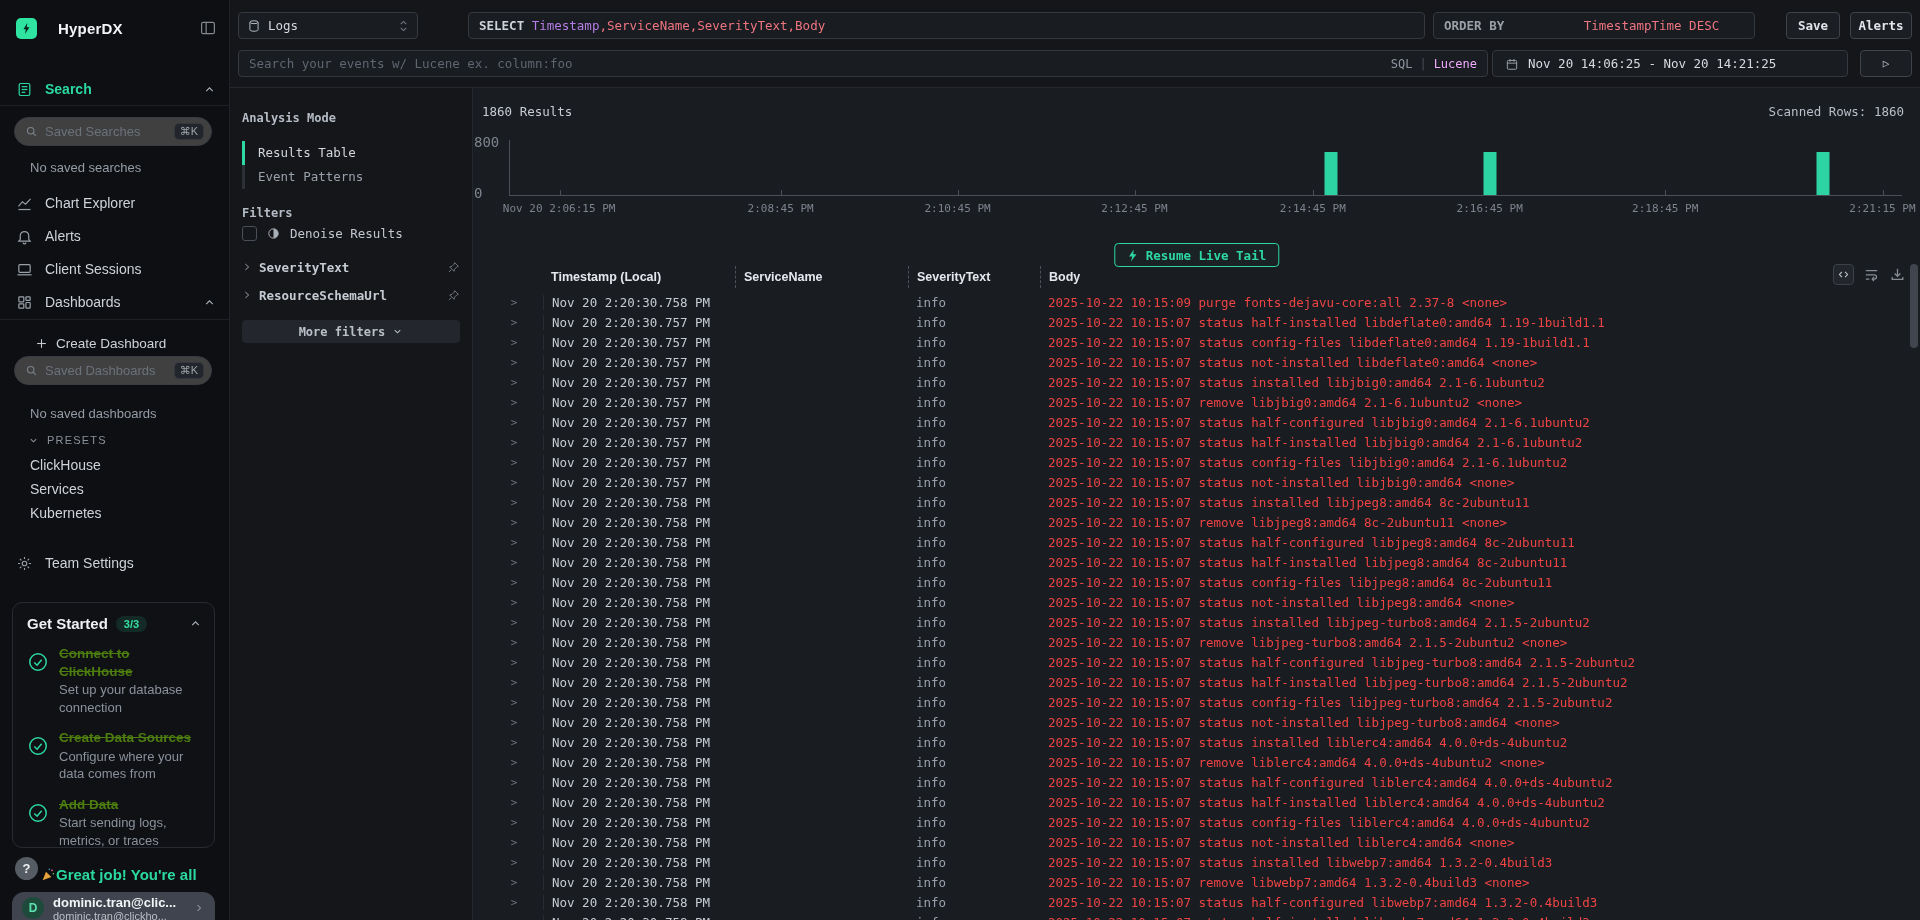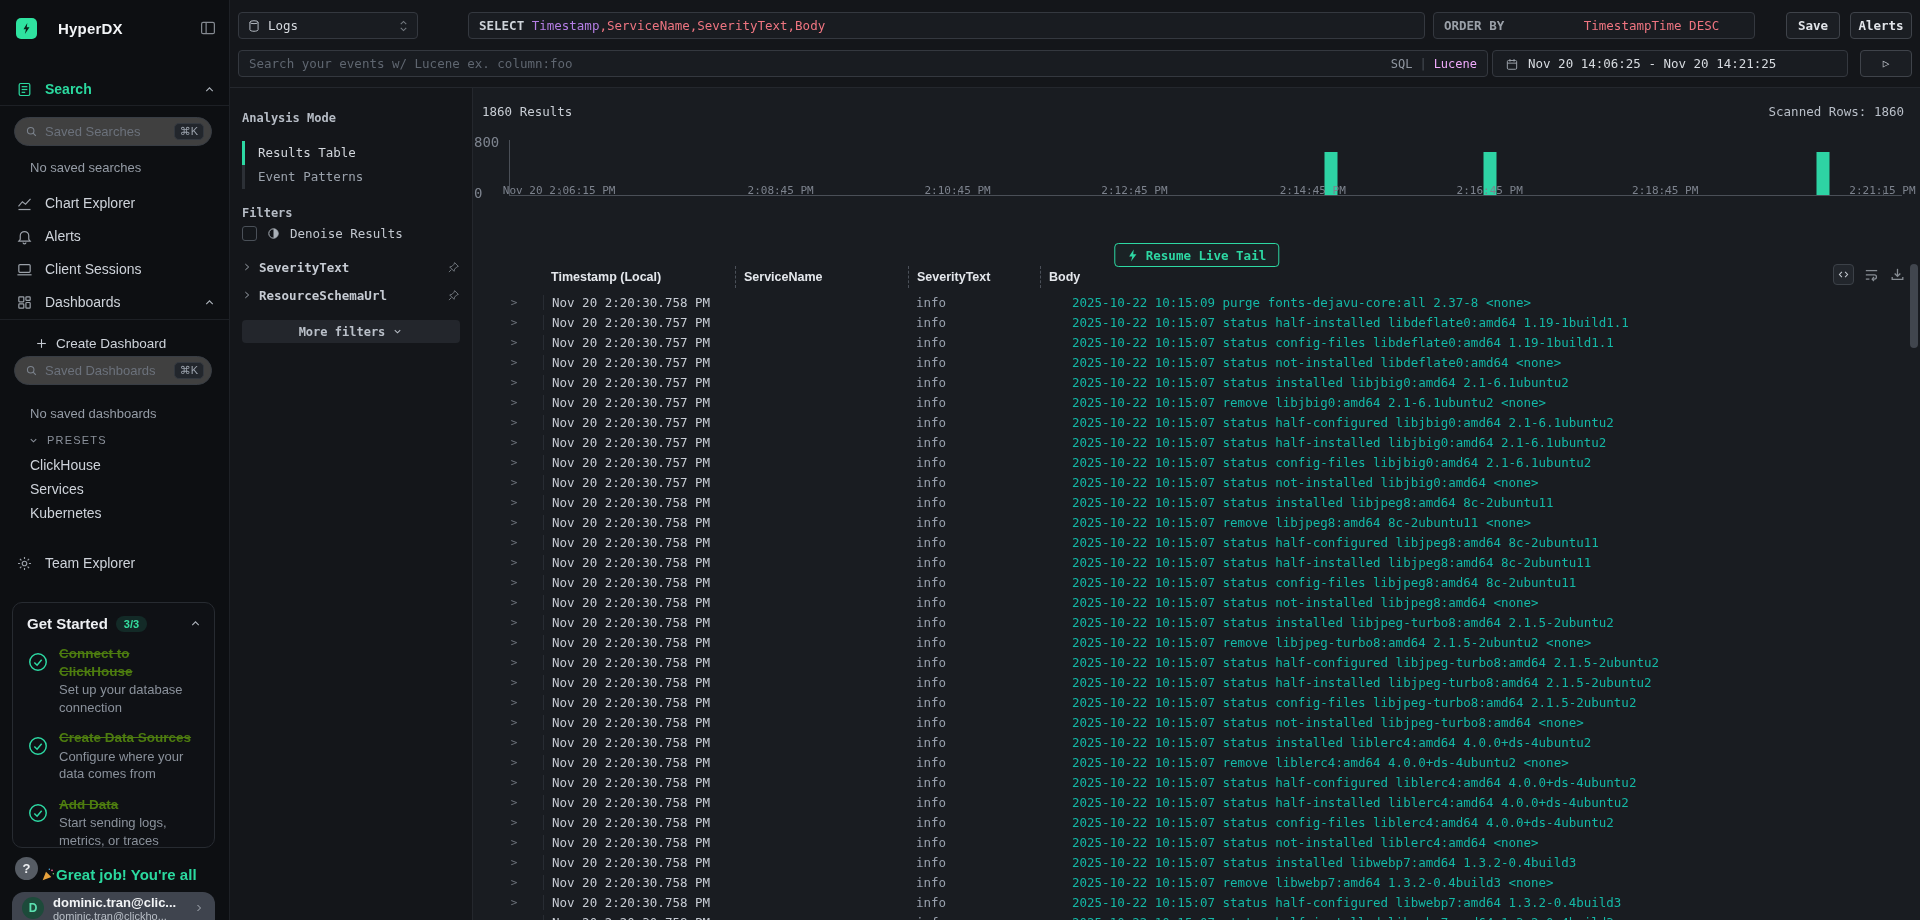--- a/index.html
+++ b/index.html
@@ -84,38 +84,38 @@
   .more-btn { position:absolute; left:12px; top:232px; width:218px; height:23px; background:#23262c; border-radius:4px; display:flex; align-items:center; justify-content:center; gap:7px; font-size:12px; font-weight:bold; color:#bac0c9; cursor:pointer; }
 
   
   #main { position:absolute; left:472px; top:88px; right:0; bottom:0; background:#191c21; border-left:1px solid #24272d; }
   .res-count { position:absolute; left:9px; top:16px; font-size:12.5px; color:#c8cdd4; }
   .res-scanned { position:absolute; right:16px; top:16px; font-size:12.5px; color:#b9bfc8; }
   #plot { position:absolute; left:36px; right:18px; top:52px; height:56px; border-left:1px solid #4a4f57; border-bottom:1px solid #4a4f57; }
   .ylab { position:absolute; width:30px; text-align:left; left:-36px; font-size:14px; color:#7d838e; }
   .bar { position:absolute; bottom:0; width:13px; transform:translateX(-50%); background:#2ed3a4; cursor:pointer; }
   .xtick { position:absolute; top:calc(100% - 5px); width:1px; height:5px; background:#4a4f57; }
-  #x-axis { position:absolute; left:36px; right:18px; top:96px; height:14px; }
+  #x-axis { position:absolute; left:36px; right:18px; top:114px; height:14px; }
   #x-axis span { position:absolute; transform:translateX(-50%); font-size:11px; color:#7d838e; white-space:nowrap; }
   .live-btn { position:absolute; top:155px; left:50%; transform:translateX(-50%); height:24px; border:1px solid #2dd8a3; border-radius:4px; color:#2dd8a3; font-size:12.5px; font-weight:bold; display:flex; align-items:center; gap:8px; padding:0 12px; background:rgba(45,216,163,.04); cursor:pointer; }
   .tbl-toolbar { position:absolute; top:176px; right:14px; display:flex; align-items:center; gap:9px; }
   .tool-box { width:21px; height:21px; border:1px solid #3c4148; border-radius:4px; background:#22262c; display:flex; align-items:center; justify-content:center; cursor:pointer; }
   .tool-plain { cursor:pointer; opacity:.85; display:flex; }
   .scroll-thumb { position:absolute; right:2px; top:176px; width:8px; height:84px; border-radius:4px; background:#41464e; }
   .lgrid { display:grid; grid-template-columns:26px 176px 157px 116px 1fr;gap:16px; }
   #tbl-head { position:absolute; left:0; right:40px; top:178px; height:22px; padding-left:28px; font-size:12.5px; font-weight:bold; color:#e4e7ec; }
   #tbl-head > div { display:flex; align-items:center; padding-left:8px; }
   .hsep { border-left:1px dashed #4b5059; }
   #log-rows { position:absolute; left:0; right:0; top:204px; bottom:0; overflow:hidden; }
   .log-row { height:20px; padding-left:28px; font-size:12.5px; align-items:center; cursor:pointer; }
   .log-row > span { display:block; white-space:nowrap; overflow:hidden; padding-left:8px; }
   .rc-chev { color:#6e747d; font-size:11px; text-align:center; padding-left:0 !important; }
   .rc-ts { color:#c7ccd4; border-left:1px solid #282c33; }
   .rc-sev { color:#99a1ae; }
-  .rc-body { color:#14b8a6;margin-left:24px; }
+  .rc-body { color:#ef4444; }
 
   svg { display:block; }
 </style>
 </head>
 <body>
 
 <div id="sidebar">
   <div class="brand-row">
     <div class="logo-sq">
       <svg width="13" height="13" viewBox="0 0 24 24">
@@ -220,21 +220,21 @@
   </div>
   <div class="sub-item" style="top:457px">ClickHouse</div>
   <div class="sub-item" style="top:481px">Services</div>
   <div class="sub-item" style="top:505px">Kubernetes</div>
 
   <div class="side-row" style="top:550px">
     <svg width="17" height="17" viewBox="0 0 24 24" fill="none" stroke="#9aa0a8" stroke-width="1.6">
         <circle cx="12" cy="12" r="3.2"></circle>
         <path d="M12 2.8v3M12 18.2v3M2.8 12h3M18.2 12h3M5.5 5.5l2.1 2.1M16.4 16.4l2.1 2.1M18.5 5.5l-2.1 2.1M7.6 16.4l-2.1 2.1"></path>
       </svg>
-    <span class="lbl">Team Explorer</span>
+    <span class="lbl">Team Settings</span>
   </div>
 
   <div class="gs-card">
     <div class="gs-head">
       <span class="gs-title">Get Started</span>
       <span class="gs-pill">3/3</span>
       <span style="margin-left:auto">
         <svg width="13" height="13" viewBox="0 0 24 24" fill="none" stroke="#aeb4bc" stroke-width="2">
             <polyline points="6,15 12,9 18,15"></polyline>
           </svg>

